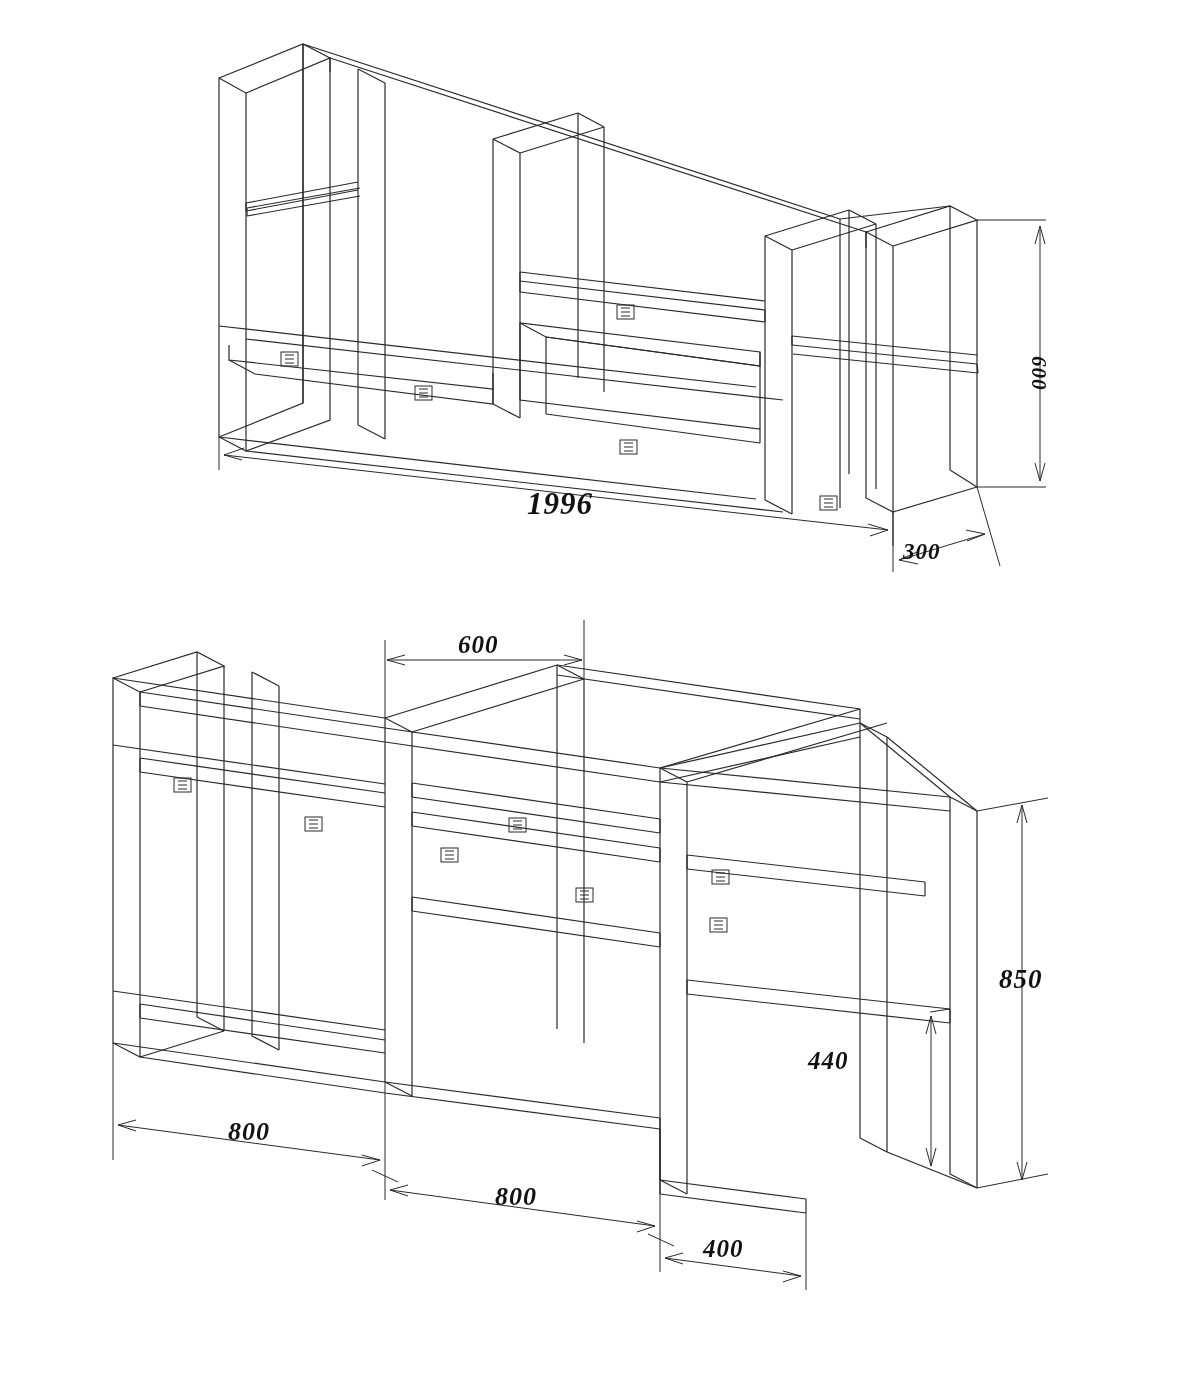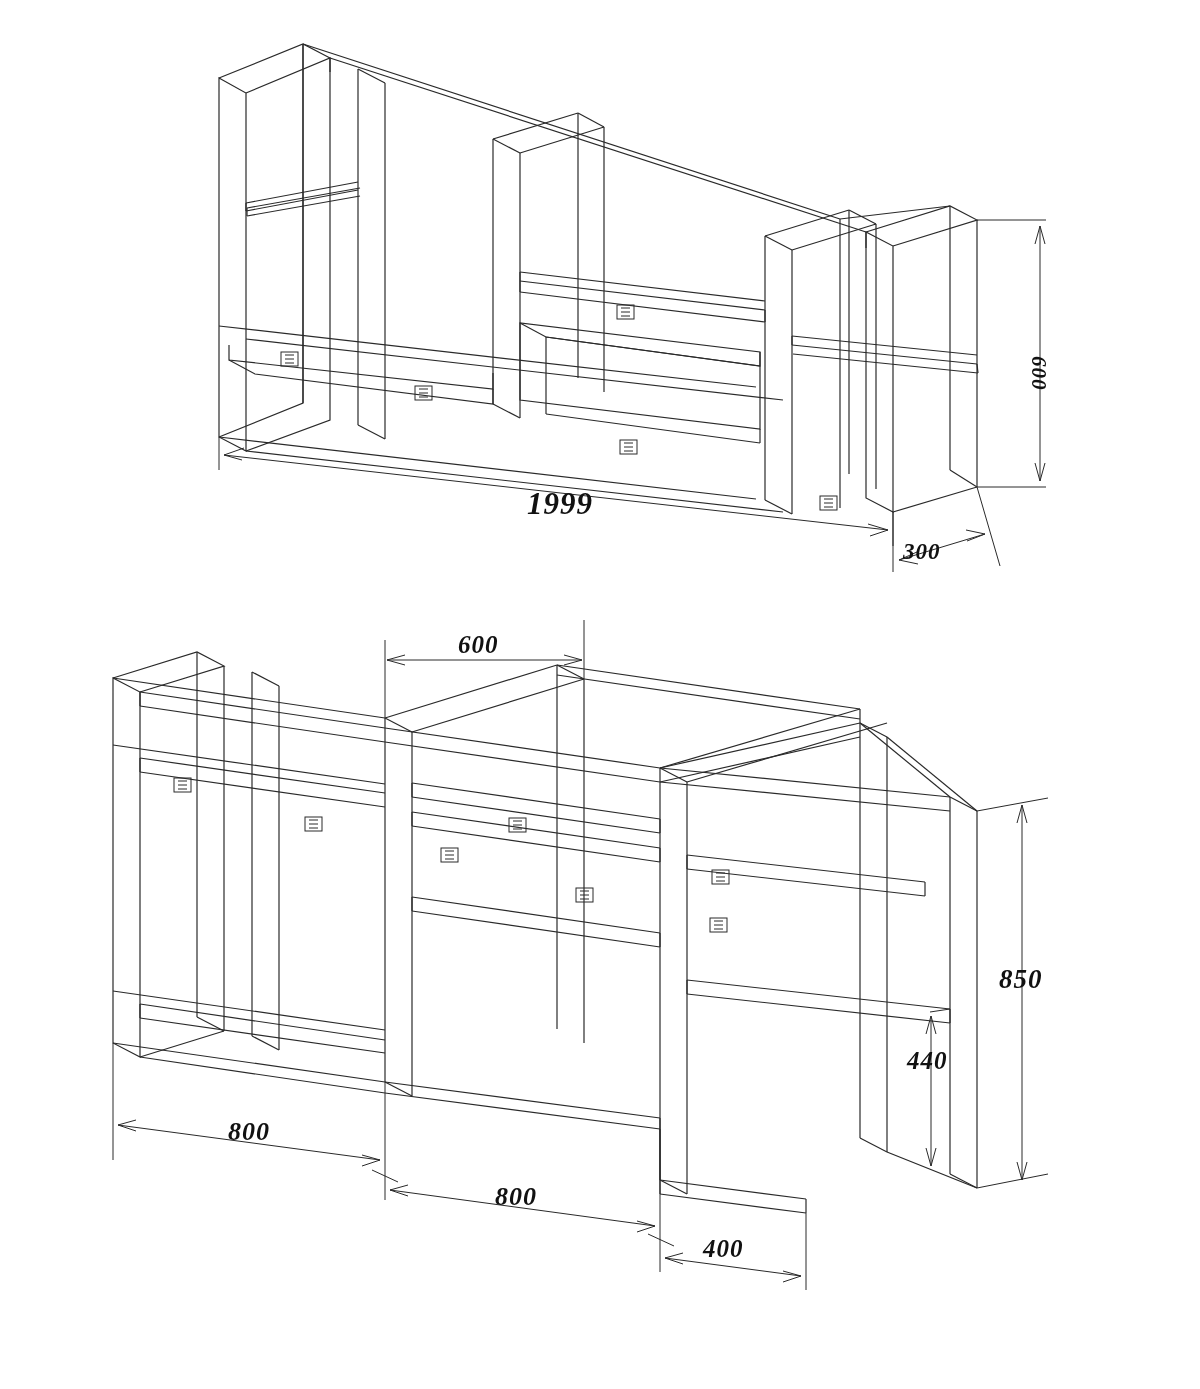--- a/index.html
+++ b/index.html
@@ -337,31 +337,31 @@
         <path d="M660,1240 L660,1272"></path>
         <path d="M806,1213 L806,1290"></path>
         <path d="M665,1258 L801,1276"></path>
         <path d="M665,1258 L683,1253 M665,1258 L683,1264"></path>
         <path d="M801,1276 L783,1271 M801,1276 L783,1282"></path>
       </g>
 
     </g>
   </svg>
 
-  <div class="dim-label dim-2000" style="left:527px; top:486px;">1999</div>
+  <div class="dim-label dim-2000" style="left:527px; top:486px;">1996</div>
 
   <div class="dim-label dim-600-right vert" style="left:1026px; top:356px;">600</div>
 
   <div class="dim-label dim-300" style="left:903px; top:539px;">300</div>
 
   <div class="dim-label dim-600-top" style="left:458px; top:631px;">600</div>
 
   <div class="dim-label dim-850" style="left:999px; top:964px;">850</div>
 
-  <div class="dim-label dim-440" style="left:907px; top:1047px;font-family:Liberation Serif, serif;">440</div>
+  <div class="dim-label dim-440" style="left:808px; top:1047px;font-family:Liberation Serif, serif;">440</div>
 
   <div class="dim-label dim-800a" style="left:228px; top:1117px;">800</div>
 
   <div class="dim-label dim-800b" style="left:495px; top:1182px;">800</div>
 
   <div class="dim-label dim-400" style="left:703px; top:1235px;text-align:center;">400</div>
 
 </div>
 
 </body></html>

